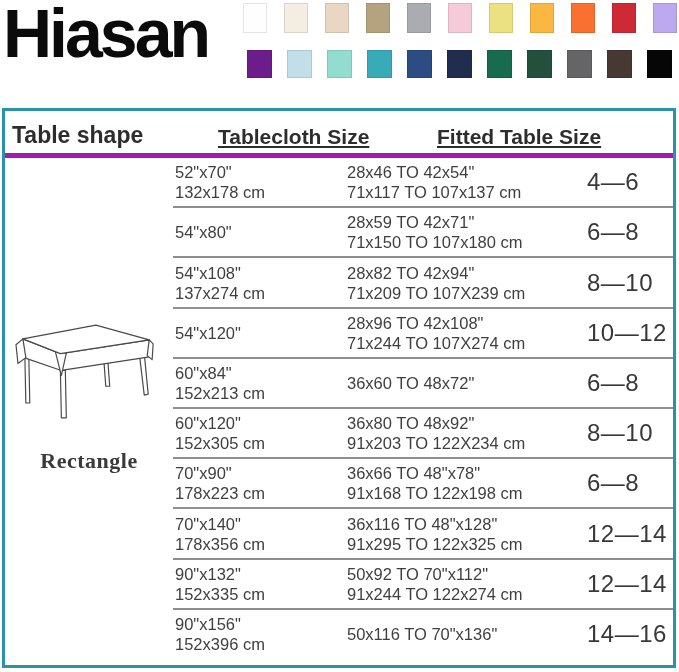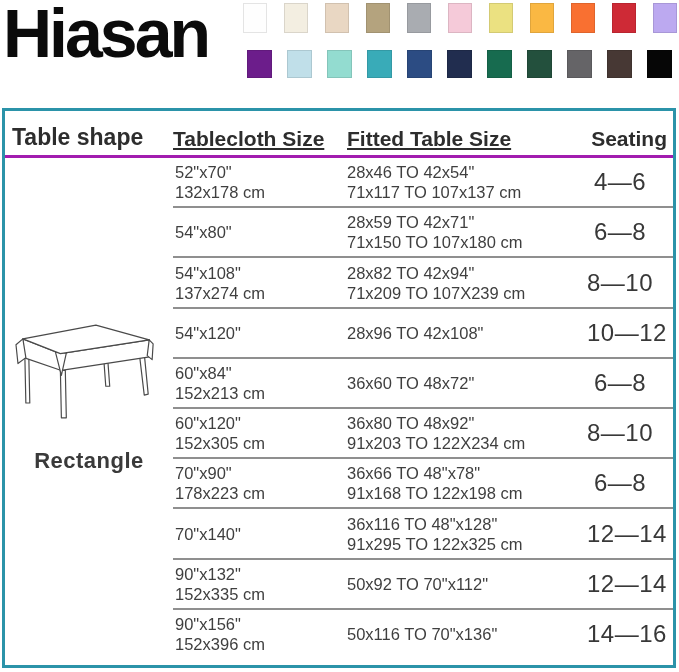--- a/index.html
+++ b/index.html
@@ -27,49 +27,50 @@
   .chart {
     position:absolute; left:2px; top:108px;
     width:674px; height:560px; box-sizing:border-box;
     border:3px solid #2b93a9;
     display:flex; flex-direction:column; background:#fff;
   }
   .thead {
     flex:none; height:47px; box-sizing:border-box;
     display:grid; grid-template-columns:168px 174px 240px 1fr;
     align-items:end; padding-bottom:4px;
-    border-bottom:3px solid #a21caf;
+    border-bottom:5px solid #a21caf;
+    gap:45px;
   }
   .h { font-weight:bold; color:#2d2d2d; white-space:nowrap; }
   .h.shape { font-size:23px; padding-left:7px; }
   .h.tc, .h.ft { font-size:21px;text-decoration:underline; }
   .h.seat { font-size:21px; text-align:right; padding-right:6px; }
 
   .tbody { flex:1; display:flex; min-height:0; }
 
   
   .shape-col {
     flex:none; width:168px;
     display:flex; flex-direction:column; align-items:center; justify-content:center;
-    gap:28px; padding-bottom:36px;
+    gap:28px; padding-bottom:36px;font-family:Liberation Serif, serif;
   }
   .shape-illustration svg { display:block; }
   .shape-label { font-size:22px; font-weight:bold; color:#3a3a3a; letter-spacing:0.5px; }
 
   
   .rows { flex:1; display:flex; flex-direction:column; padding-bottom:7px; min-width:0; }
   .row {
     flex:1; display:grid; grid-template-columns:174px 240px 1fr;
     align-items:center; border-bottom:2px solid #8f8f8f;
   }
   .row:last-child { border-bottom:none; }
   .cell { font-size:16.5px; line-height:20px; color:#3f3f3f; white-space:nowrap; }
   .cell.tc { padding-left:2px; }
   .seat-cell {
-    font-size:24px; color:#383838; text-align:center;
+    font-size:24px; color:#383838; text-align:left;
     padding-right:20px; letter-spacing:0.5px;
   }
 </style>
 </head>
 <body>
 
 <div class="canvas">
 
   <div class="logo">Hiasan</div>
 
@@ -166,20 +167,21 @@
       <div>71x209 TO 107X239 cm</div>
     </div>
     <div class="cell seat-cell">8—10</div>
   </div>
           <div class="row">
     <div class="cell tc">
       <div>54"x120"</div>
     </div>
     <div class="cell ft">
       <div>28x96 TO 42x108"</div>
+      <div>71x244 TO 107X274 cm</div>
     </div>
     <div class="cell seat-cell">10—12</div>
   </div>
           <div class="row">
     <div class="cell tc">
       <div>60"x84"</div>
       <div>152x213 cm</div>
     </div>
     <div class="cell ft">
       <div>36x60 TO 48x72"</div>
@@ -204,34 +206,36 @@
     </div>
     <div class="cell ft">
       <div>36x66 TO 48"x78"</div>
       <div>91x168 TO 122x198 cm</div>
     </div>
     <div class="cell seat-cell">6—8</div>
   </div>
           <div class="row">
     <div class="cell tc">
       <div>70"x140"</div>
+      <div>178x356 cm</div>
     </div>
     <div class="cell ft">
       <div>36x116 TO 48"x128"</div>
       <div>91x295 TO 122x325 cm</div>
     </div>
     <div class="cell seat-cell">12—14</div>
   </div>
           <div class="row">
     <div class="cell tc">
       <div>90"x132"</div>
       <div>152x335 cm</div>
     </div>
     <div class="cell ft">
       <div>50x92 TO 70"x112"</div>
+      <div>91x244 TO 122x274 cm</div>
     </div>
     <div class="cell seat-cell">12—14</div>
   </div>
           <div class="row">
     <div class="cell tc">
       <div>90"x156"</div>
       <div>152x396 cm</div>
     </div>
     <div class="cell ft">
       <div>50x116 TO 70"x136"</div>

